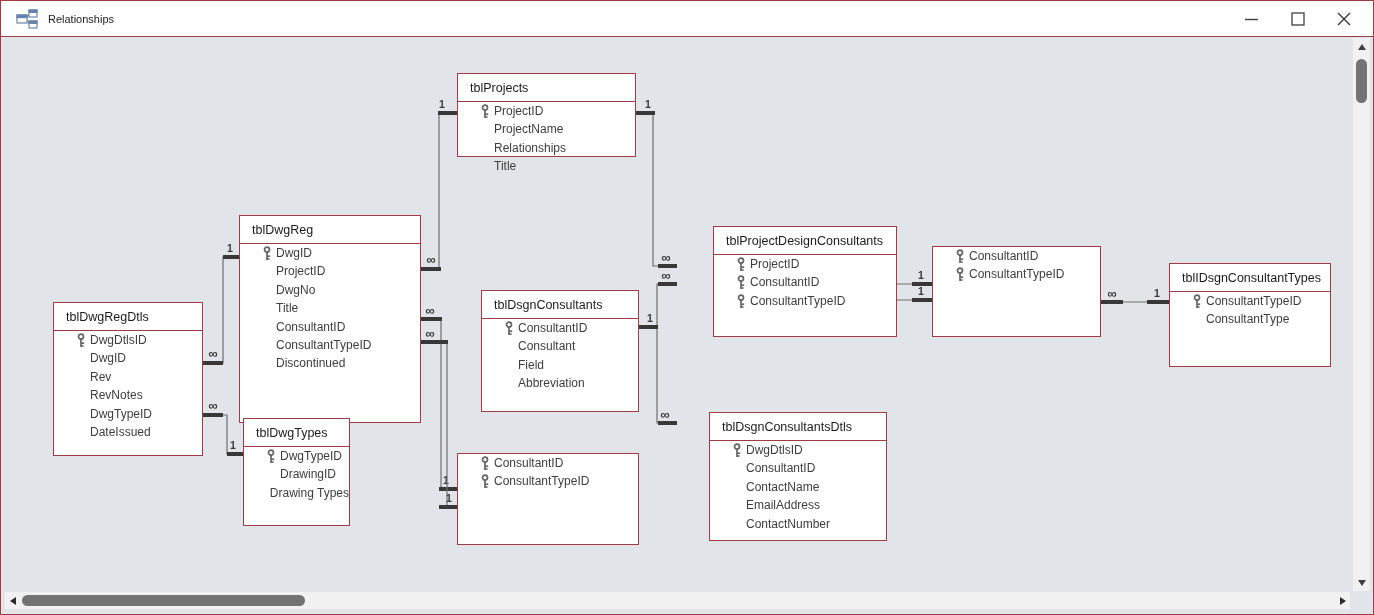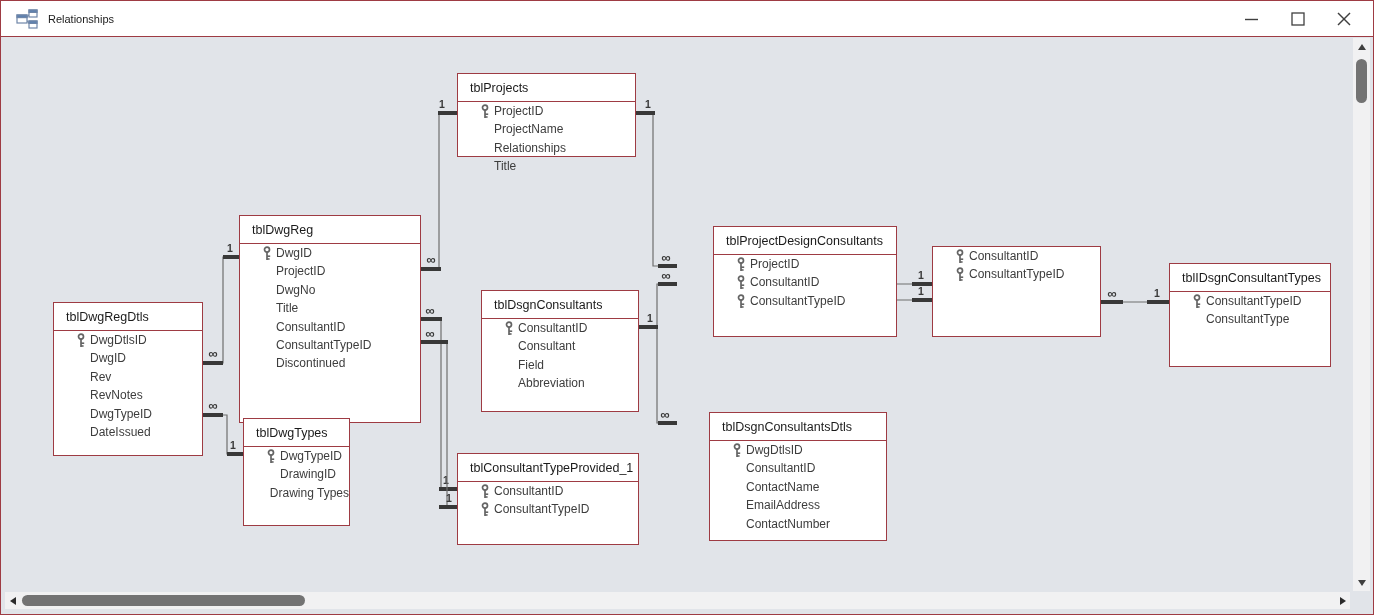--- a/index.html
+++ b/index.html
@@ -336,21 +336,20 @@
             <span class="keyslot"></span>
             <span class="fname">Field</span>
           </div>
           <div class="frow">
             <span class="keyslot"></span>
             <span class="fname">Abbreviation</span>
           </div>
         </div>
       </div>
       <div class="tbl" style="left: 456px; top: 452px; width: 182px; height: 92px;">
-        <div class="tbl-title">tblConsultantTypeProvided_1</div>
         <div class="tbl-fields">
           <div class="frow">
             <span class="keyslot">
               <svg width="10" height="15" viewBox="0 0 10 15">
                 <circle cx="5" cy="3.6" r="2.5" fill="none" stroke="#646464" stroke-width="1.7"></circle>
                 <line x1="5" y1="6.1" x2="5" y2="14" stroke="#646464" stroke-width="1.7"></line>
                 <line x1="5" y1="10.2" x2="8.2" y2="10.2" stroke="#646464" stroke-width="1.6"></line>
                 <line x1="5" y1="13" x2="7.6" y2="13" stroke="#646464" stroke-width="1.6"></line>
               </svg>
             </span>

